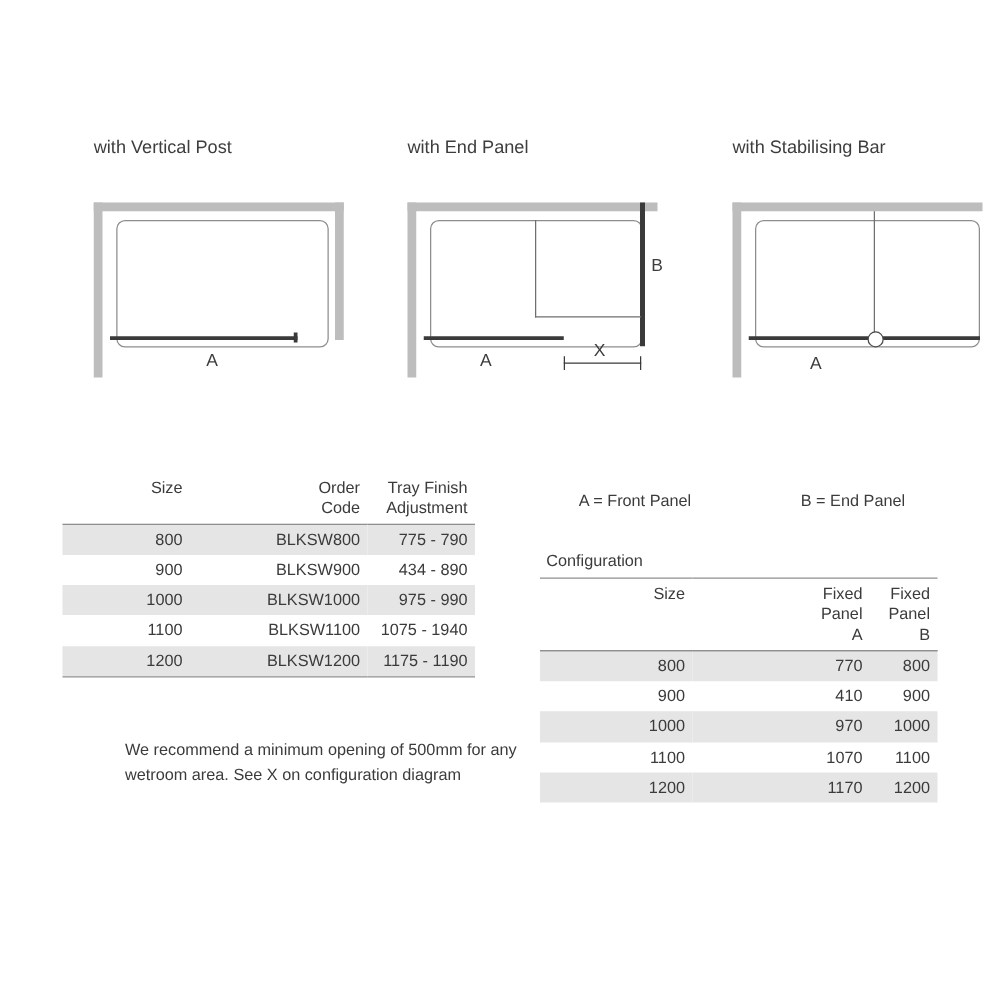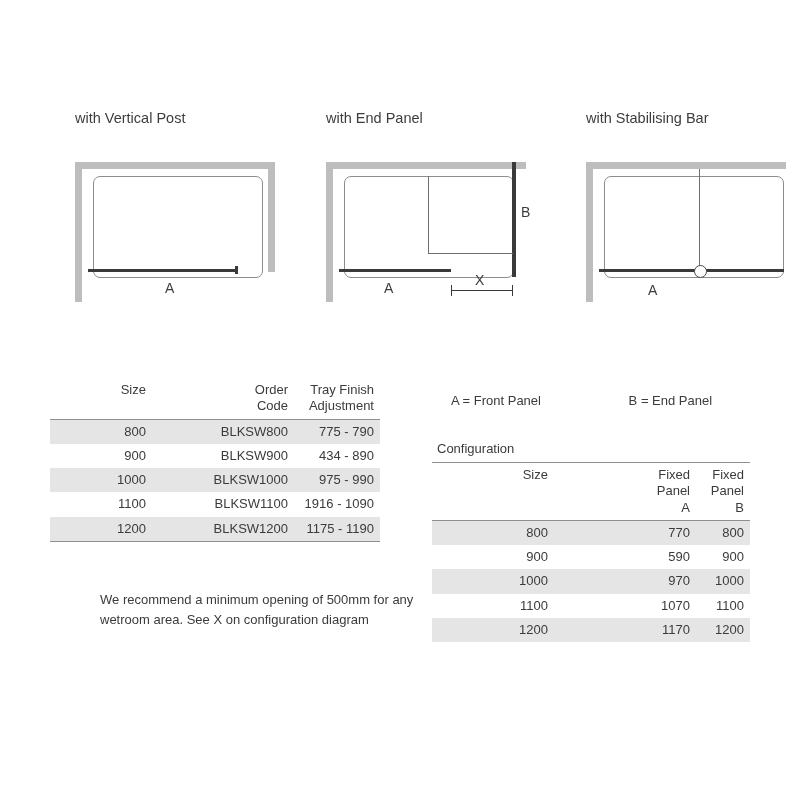--- a/index.html
+++ b/index.html
@@ -139,21 +139,21 @@
     top: 590px;
     width: 330px;
     font-size: 13px;
     line-height: 1.55;
     color: #3b3b3b;
     margin-left: 44px;
   }
 
   #legend {
     position: absolute;
-    left: 451px;
+    left: 463px;
     top: 393px;
     font-size: 13px;
     color: #3b3b3b;
     width: 330px;
   }
   #legend span.b {
     display: inline-block;
     margin-left: 84px;
   }
   #config-title {
@@ -263,21 +263,21 @@
       <td>434 - 890</td>
     </tr>
     <tr class="shade">
       <td>1000</td>
       <td>BLKSW1000</td>
       <td>975 - 990</td>
     </tr>
     <tr>
       <td>1100</td>
       <td>BLKSW1100</td>
-      <td>1916 - 1090</td>
+      <td>1075 - 1940</td>
     </tr>
     <tr class="shade">
       <td class="rule-bot">1200</td>
       <td class="rule-bot">BLKSW1200</td>
       <td class="rule-bot">1175 - 1190</td>
     </tr>
   </tbody>
 </table>
 
 <div id="left-note">We recommend a minimum opening of 500mm for any wetroom area. See X on configuration diagram</div>
@@ -306,21 +306,21 @@
     </tr>
   </thead>
   <tbody>
     <tr class="shade">
       <td>800</td>
       <td>770</td>
       <td>800</td>
     </tr>
     <tr>
       <td>900</td>
-      <td>590</td>
+      <td>410</td>
       <td>900</td>
     </tr>
     <tr class="shade">
       <td>1000</td>
       <td>970</td>
       <td>1000</td>
     </tr>
     <tr>
       <td>1100</td>
       <td>1070</td>

